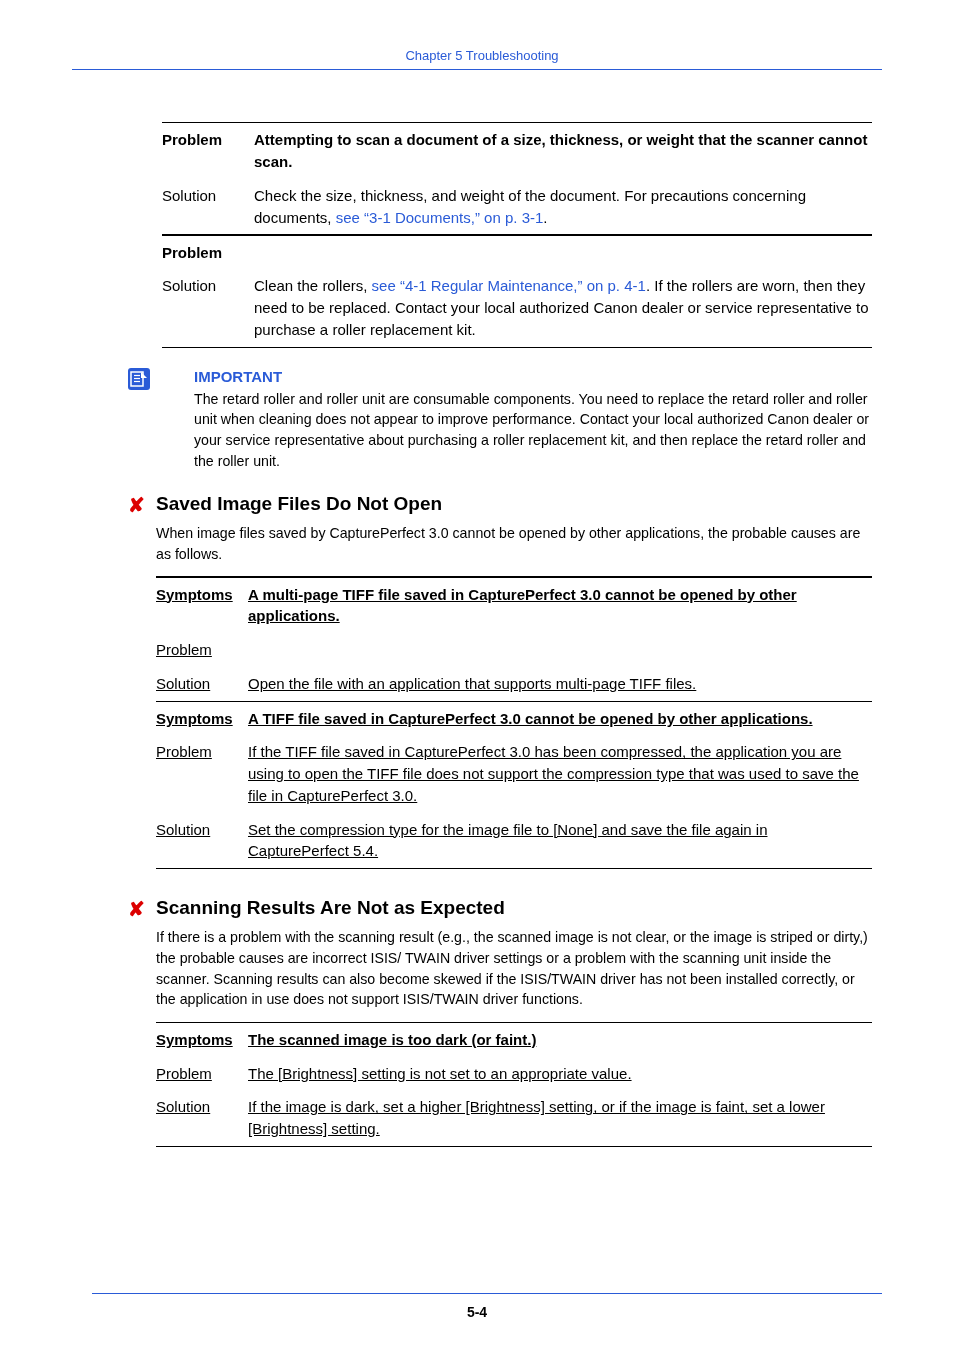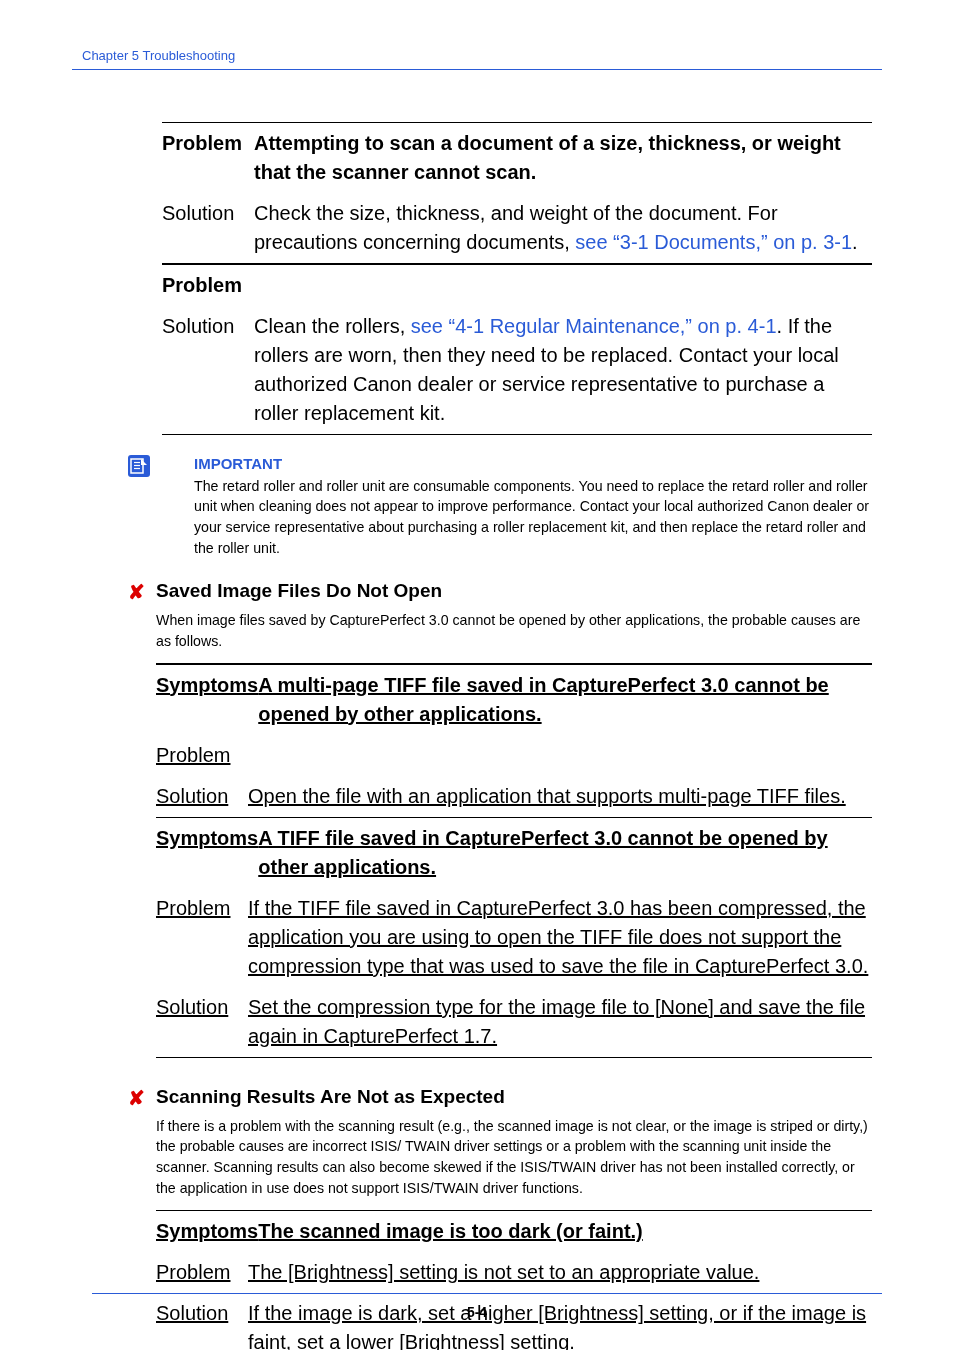--- a/index.html
+++ b/index.html
@@ -1,26 +1,26 @@
 <!DOCTYPE html>
 <html><head>
 <meta charset="utf-8">
 <style>
   * { margin: 0; padding: 0; box-sizing: border-box; }
   html, body { width: 954px; height: 1350px; background: #fff; font-family: Arial, Helvetica, sans-serif; color: #000; }
   .page { width: 954px; height: 1350px; position: relative; padding: 48px 72px 48px 72px; }
 
-  .chapter-line { color: #2a5bd7; font-size: 13px; margin-left: 10px; }
+  .chapter-line { color: #2a5bd7; font-size: 13px; margin-left: 10px; text-align: center; }
   .hr-top { border: none; height: 1.2px; background: #2a5bd7; margin-top: 6px; }
 
   .content { padding-left: 90px; padding-right: 10px; margin-top: 52px; }
 
   .rule { border: none; height: 1.2px; background: #000; }
 
-  .row { display: flex; padding: 6px 0; font-size: 20px; line-height: 1.45; }
+  .row { display: flex; padding: 6px 0; font-size: 15px; line-height: 1.45; }
   .row .label { flex: 0 0 92px; }
   .row .text  { flex: 1; }
   .bold { font-weight: bold; }
 
   a.link { color: #2a5bd7; text-decoration: none; }
 
   .important-block { display: flex; margin-top: 20px; margin-left: -34px; }
   .icon-wrap { flex: 0 0 34px; }
   .important-icon { width: 22px; height: 22px; background: #2a5bd7; border-radius: 3px; position: relative; }
   .important-icon svg { position: absolute; top: 2px; left: 2px; }
@@ -111,21 +111,21 @@
       <div class="row">
         <div class="label bold">Symptoms</div>
         <div class="text bold">A TIFF file saved in CapturePerfect 3.0 cannot be opened by other applications.</div>
       </div>
       <div class="row">
         <div class="label">Problem</div>
         <div class="text">If the TIFF file saved in CapturePerfect 3.0 has been compressed, the application you are using to open the TIFF file does not support the compression type that was used to save the file in CapturePerfect 3.0.</div>
       </div>
       <div class="row">
         <div class="label">Solution</div>
-        <div class="text">Set the compression type for the image file to [None] and save the file again in CapturePerfect 1.7.</div>
+        <div class="text">Set the compression type for the image file to [None] and save the file again in CapturePerfect 5.4.</div>
       </div>
       <hr class="rule">
     </div>
 
     <div class="sect-head" style="margin-top:28px;">
       <div class="x-icon">✘</div>
       <div class="sect-title">Scanning Results Are Not as Expected</div>
     </div>
     <div class="sect-para">If there is a problem with the scanning result (e.g., the scanned image is not clear, or the image is striped or dirty,) the probable causes are incorrect ISIS/ TWAIN driver settings or a problem with the scanning unit inside the scanner. Scanning results can also become skewed if the ISIS/TWAIN driver has not been installed correctly, or the application in use does not support ISIS/TWAIN driver functions.</div>
 

